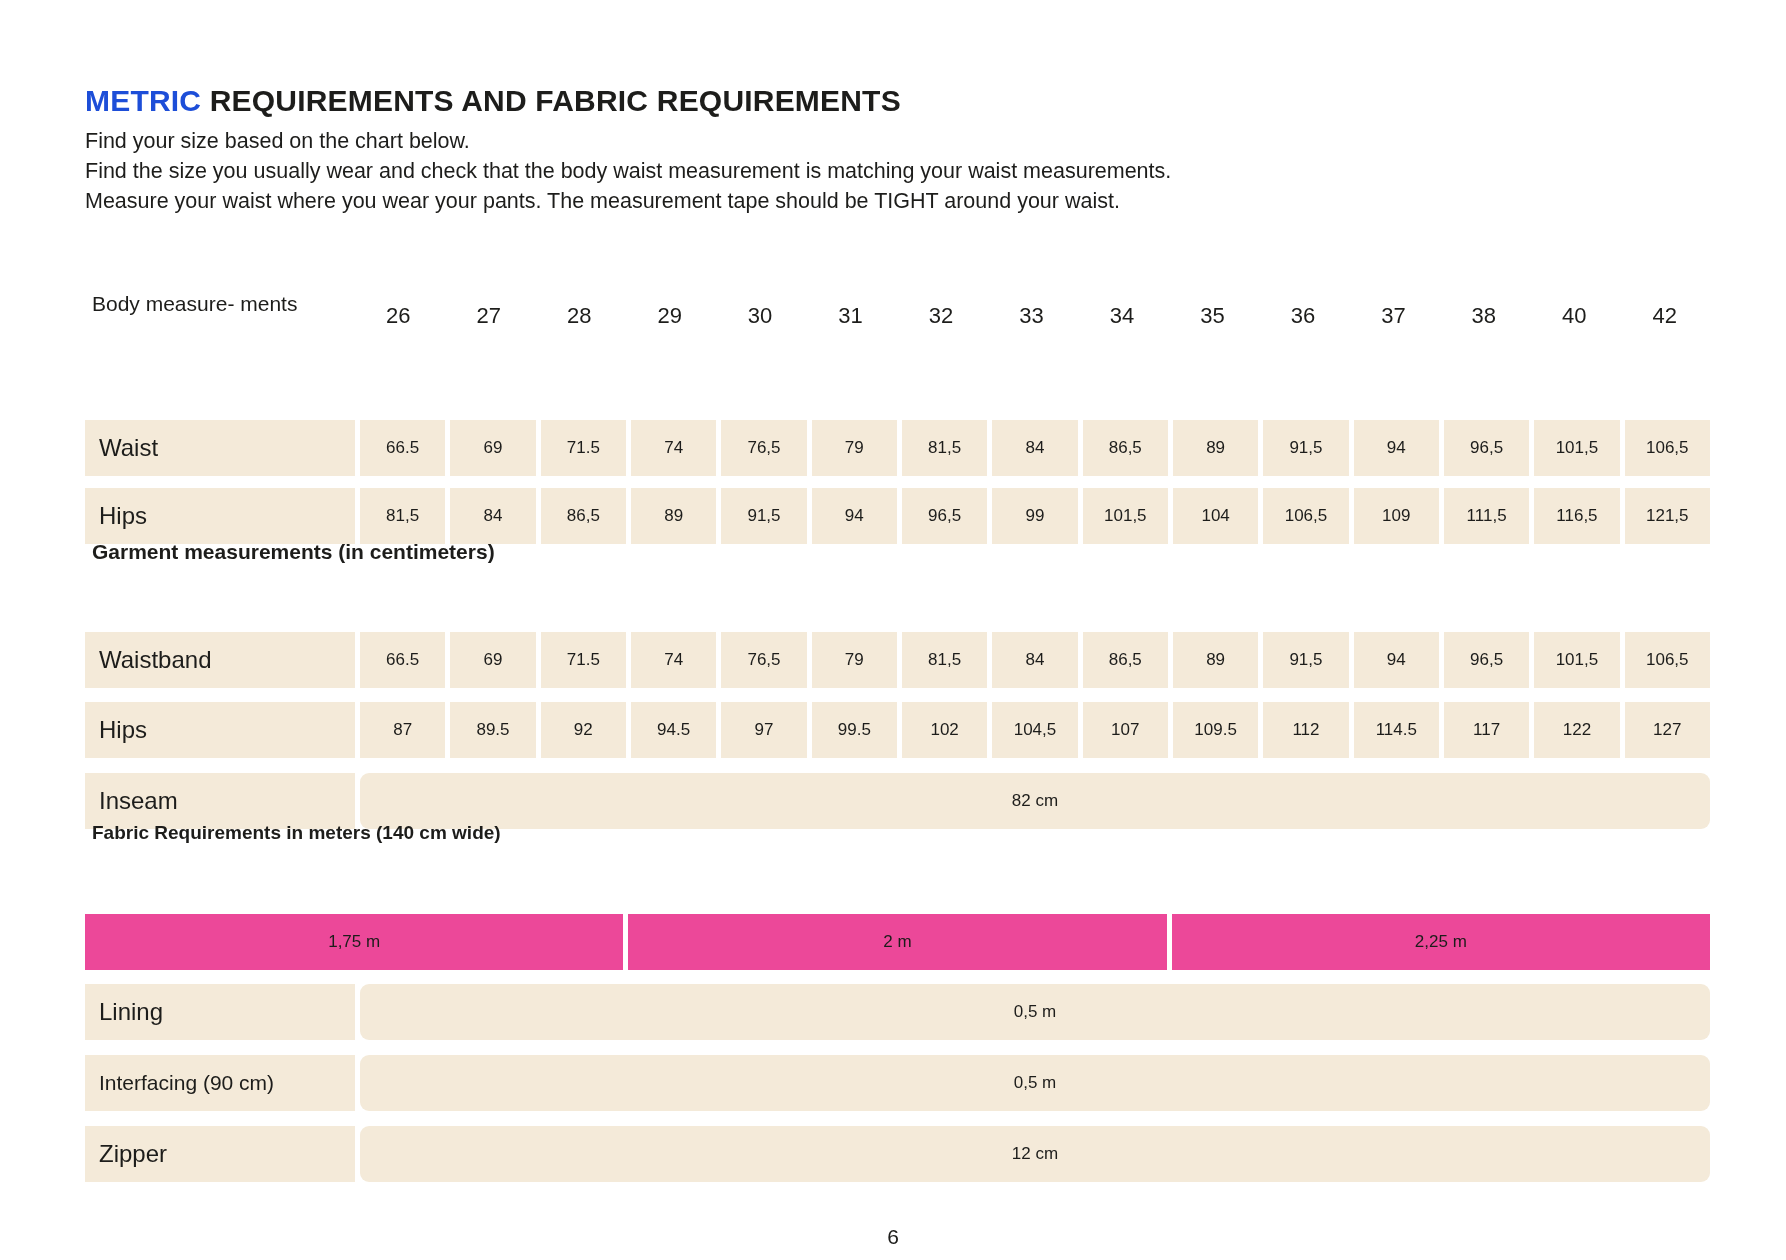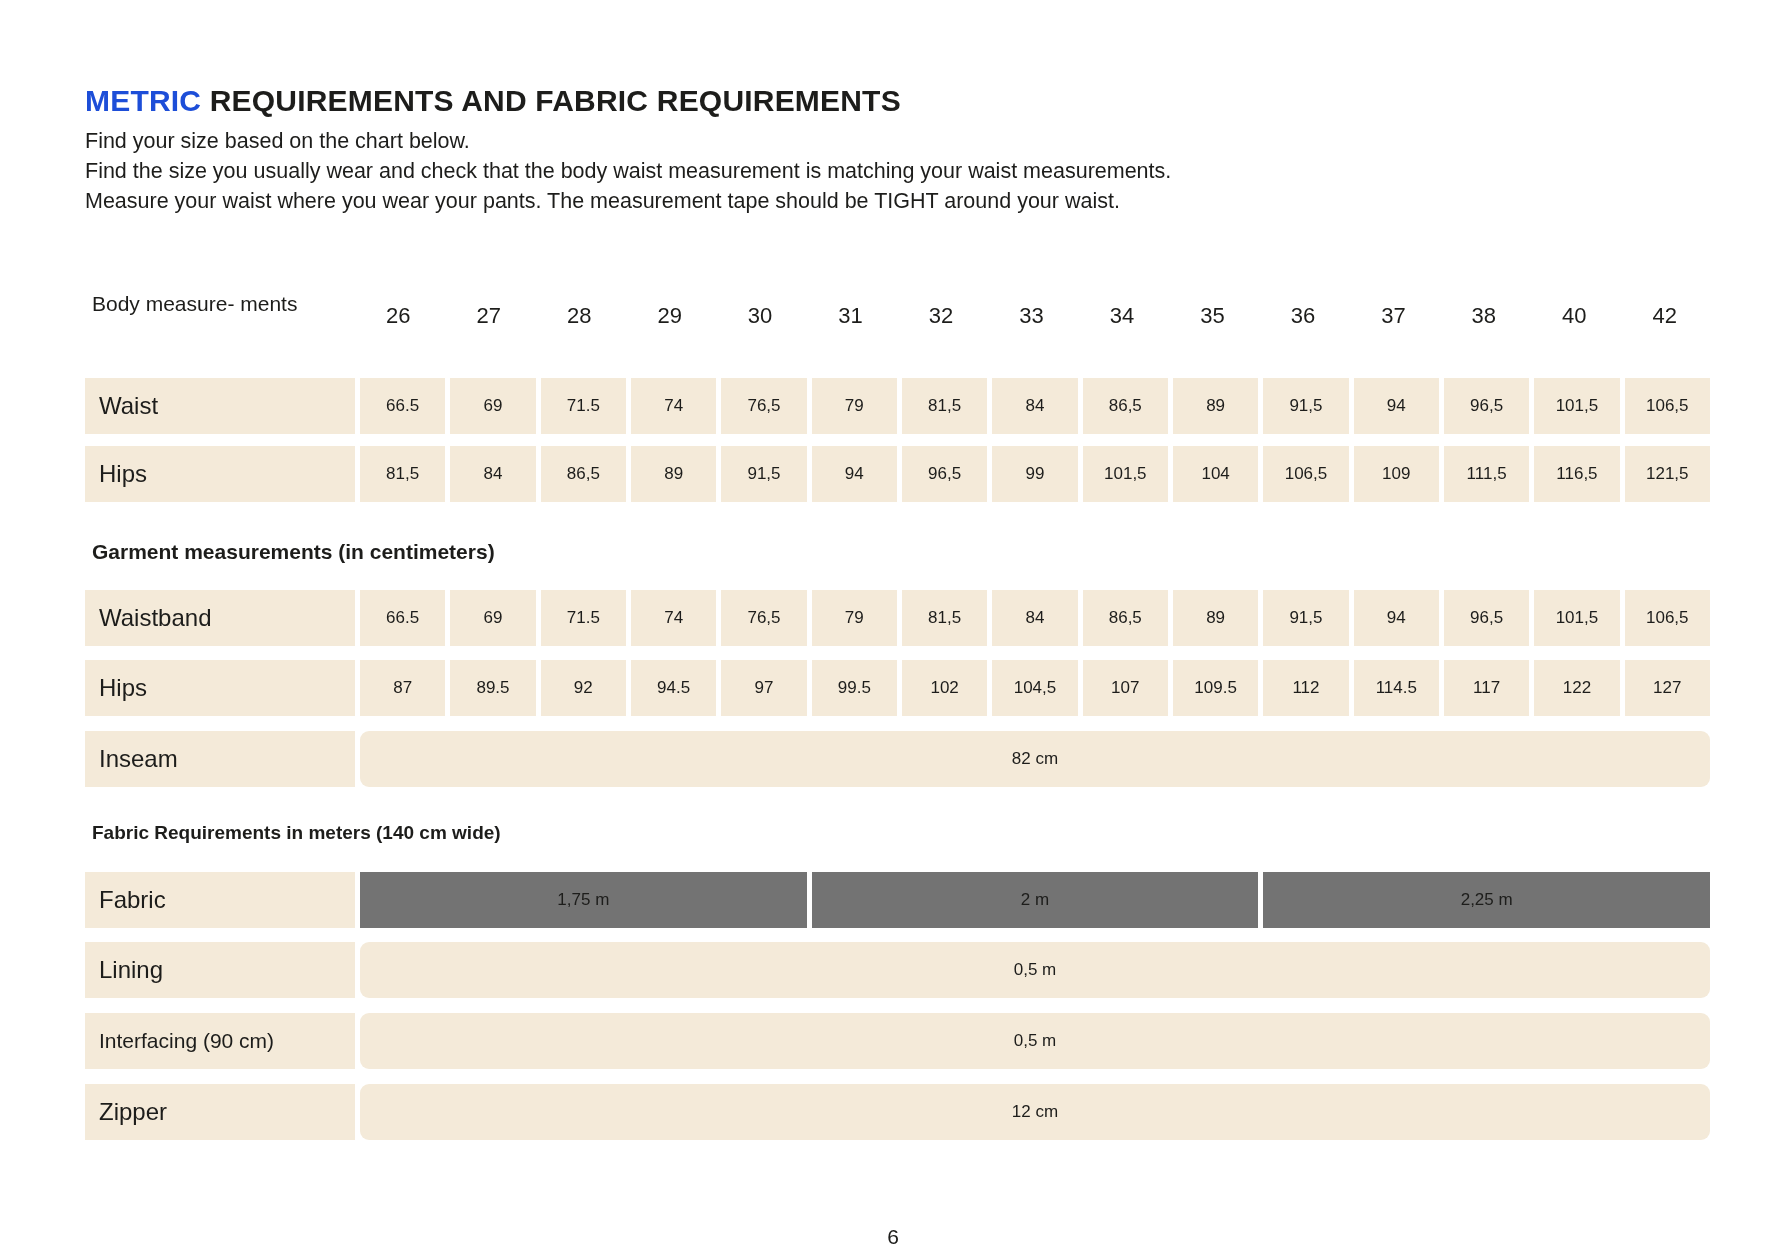--- a/index.html
+++ b/index.html
@@ -80,20 +80,21 @@
     color: #1d1d1b;
   }
 
   
   .row {
     position: absolute;
     left: 85px;
     width: 1625px;
     display: flex;
     gap: 5px;
+    margin-top: 42px;
   }
   .row .lbl {
     width: 270px;
     background: #f4ead9;
     display: flex;
     align-items: center;
     padding-left: 14px;
     box-sizing: border-box;
     font-size: 24px;
   }
@@ -122,21 +123,21 @@
     font-size: 17px;
     border-radius: 9px;
   }
   .row .thirds {
     flex: 1 1 auto;
     display: flex;
     gap: 5px;
   }
   .row .thirds > div {
     flex: 1 1 0;
-    background: #737373;
+    background: #ec4899;
     display: flex;
     align-items: center;
     justify-content: center;
     font-size: 17px;
   }
 
   .section-title {
     position: absolute;
     left: 92px;
     font-size: 21px;
@@ -280,21 +281,20 @@
   </div>
 
   <div class="row" style="top:731px; height:56px;">
     <div class="lbl">Inseam</div>
     <div class="wide">82 cm</div>
   </div>
 
   <div class="section-title thin" style="top:822px;">Fabric Requirements in meters (140 cm wide)</div>
 
   <div class="row" style="top:872px; height:56px;">
-    <div class="lbl">Fabric</div>
     <div class="thirds">
       <div>1,75 m</div>
       <div>2 m</div>
       <div>2,25 m</div>
     </div>
   </div>
 
   <div class="row" style="top:942px; height:56px;">
     <div class="lbl">Lining</div>
     <div class="wide">0,5 m</div>

